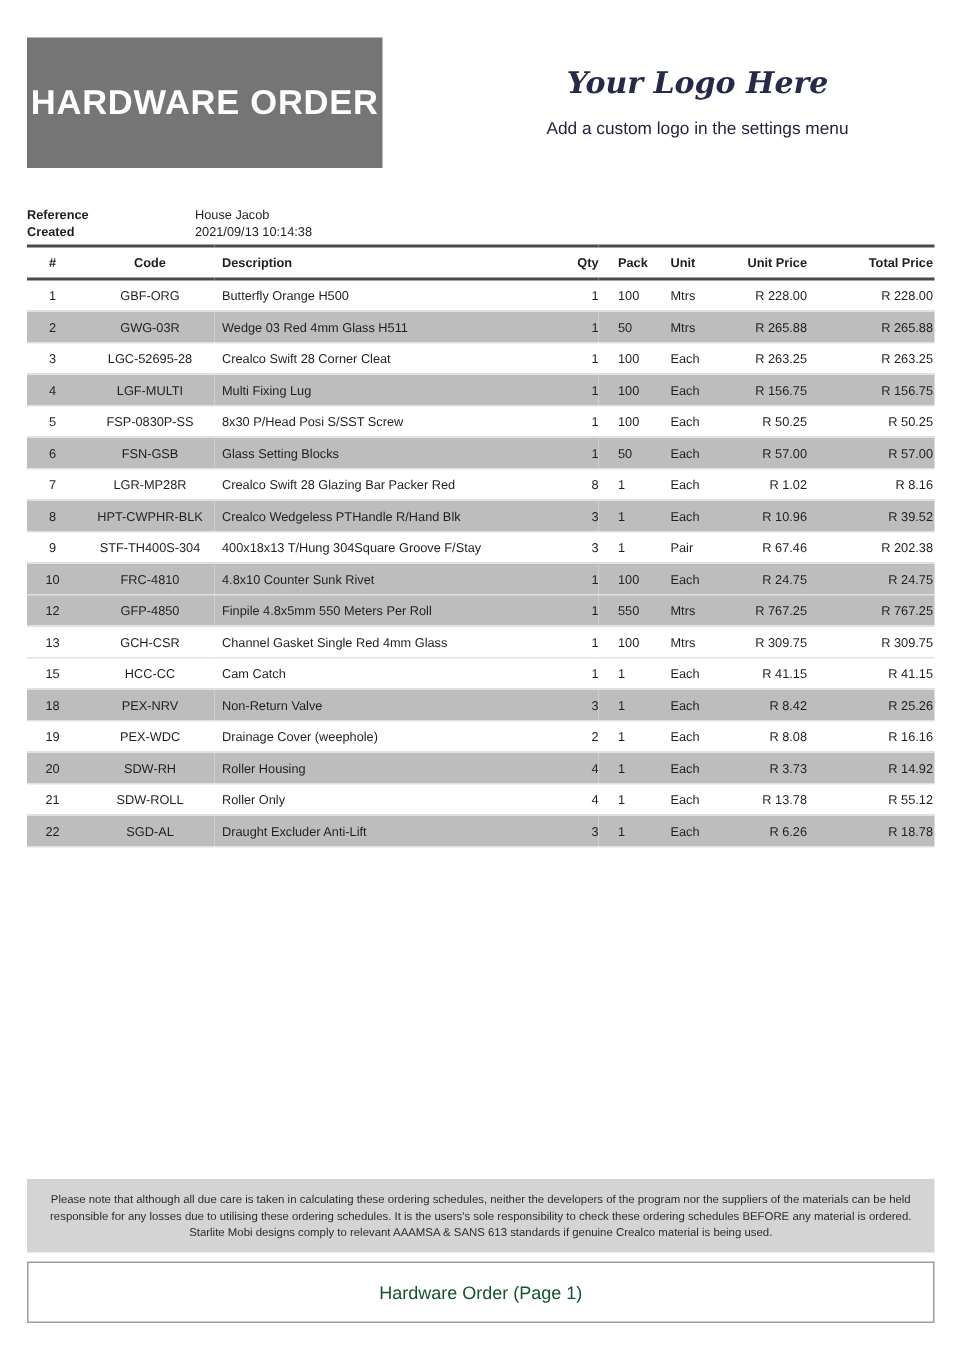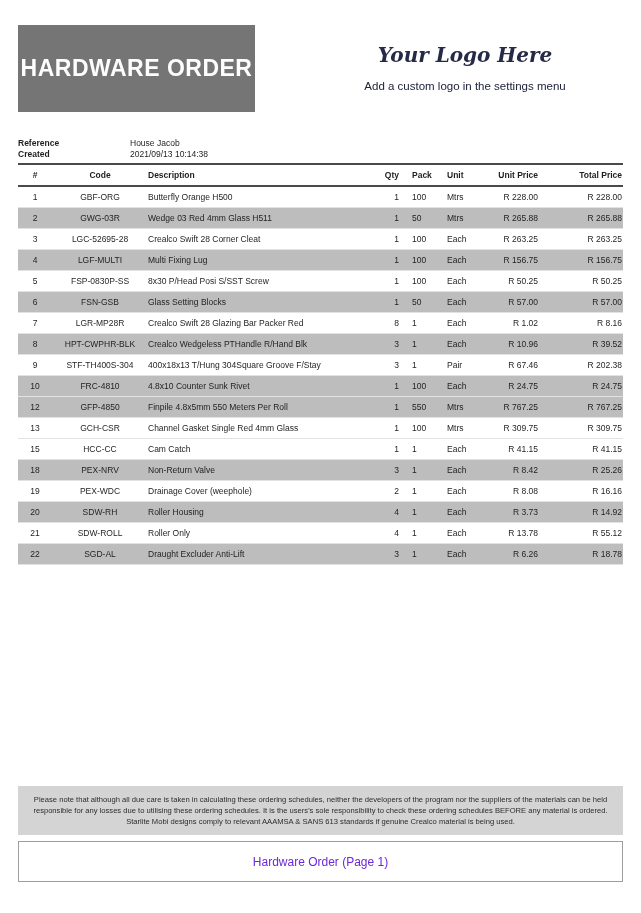--- a/index.html
+++ b/index.html
@@ -49,21 +49,21 @@
   .c-uprice{width:48px;text-align:right;}
   .c-tprice{width:85px;text-align:right;padding-right:1px;}
 
   
   .disclaimer{position:absolute;left:18px;top:786px;width:605px;background:var(--disclaimer-bg);
     padding:8px 14px;text-align:center;font-size:7.6px;line-height:1.45;color:#2b2b2b;}
 
   
   .pagebox{position:absolute;left:18px;top:841px;width:605px;height:41px;background:#fff;
     border:1px solid #9e9e9e;display:flex;align-items:center;justify-content:center;}
-  .pagebox span{font-size:12px;color:#6d28d9;}
+  .pagebox span{font-size:12px;color:#14532d;}
 </style>
 </head>
 <body>
 
 <div class="page">
 
   <div class="banner">
     <h1>HARDWARE ORDER</h1>
   </div>
 

